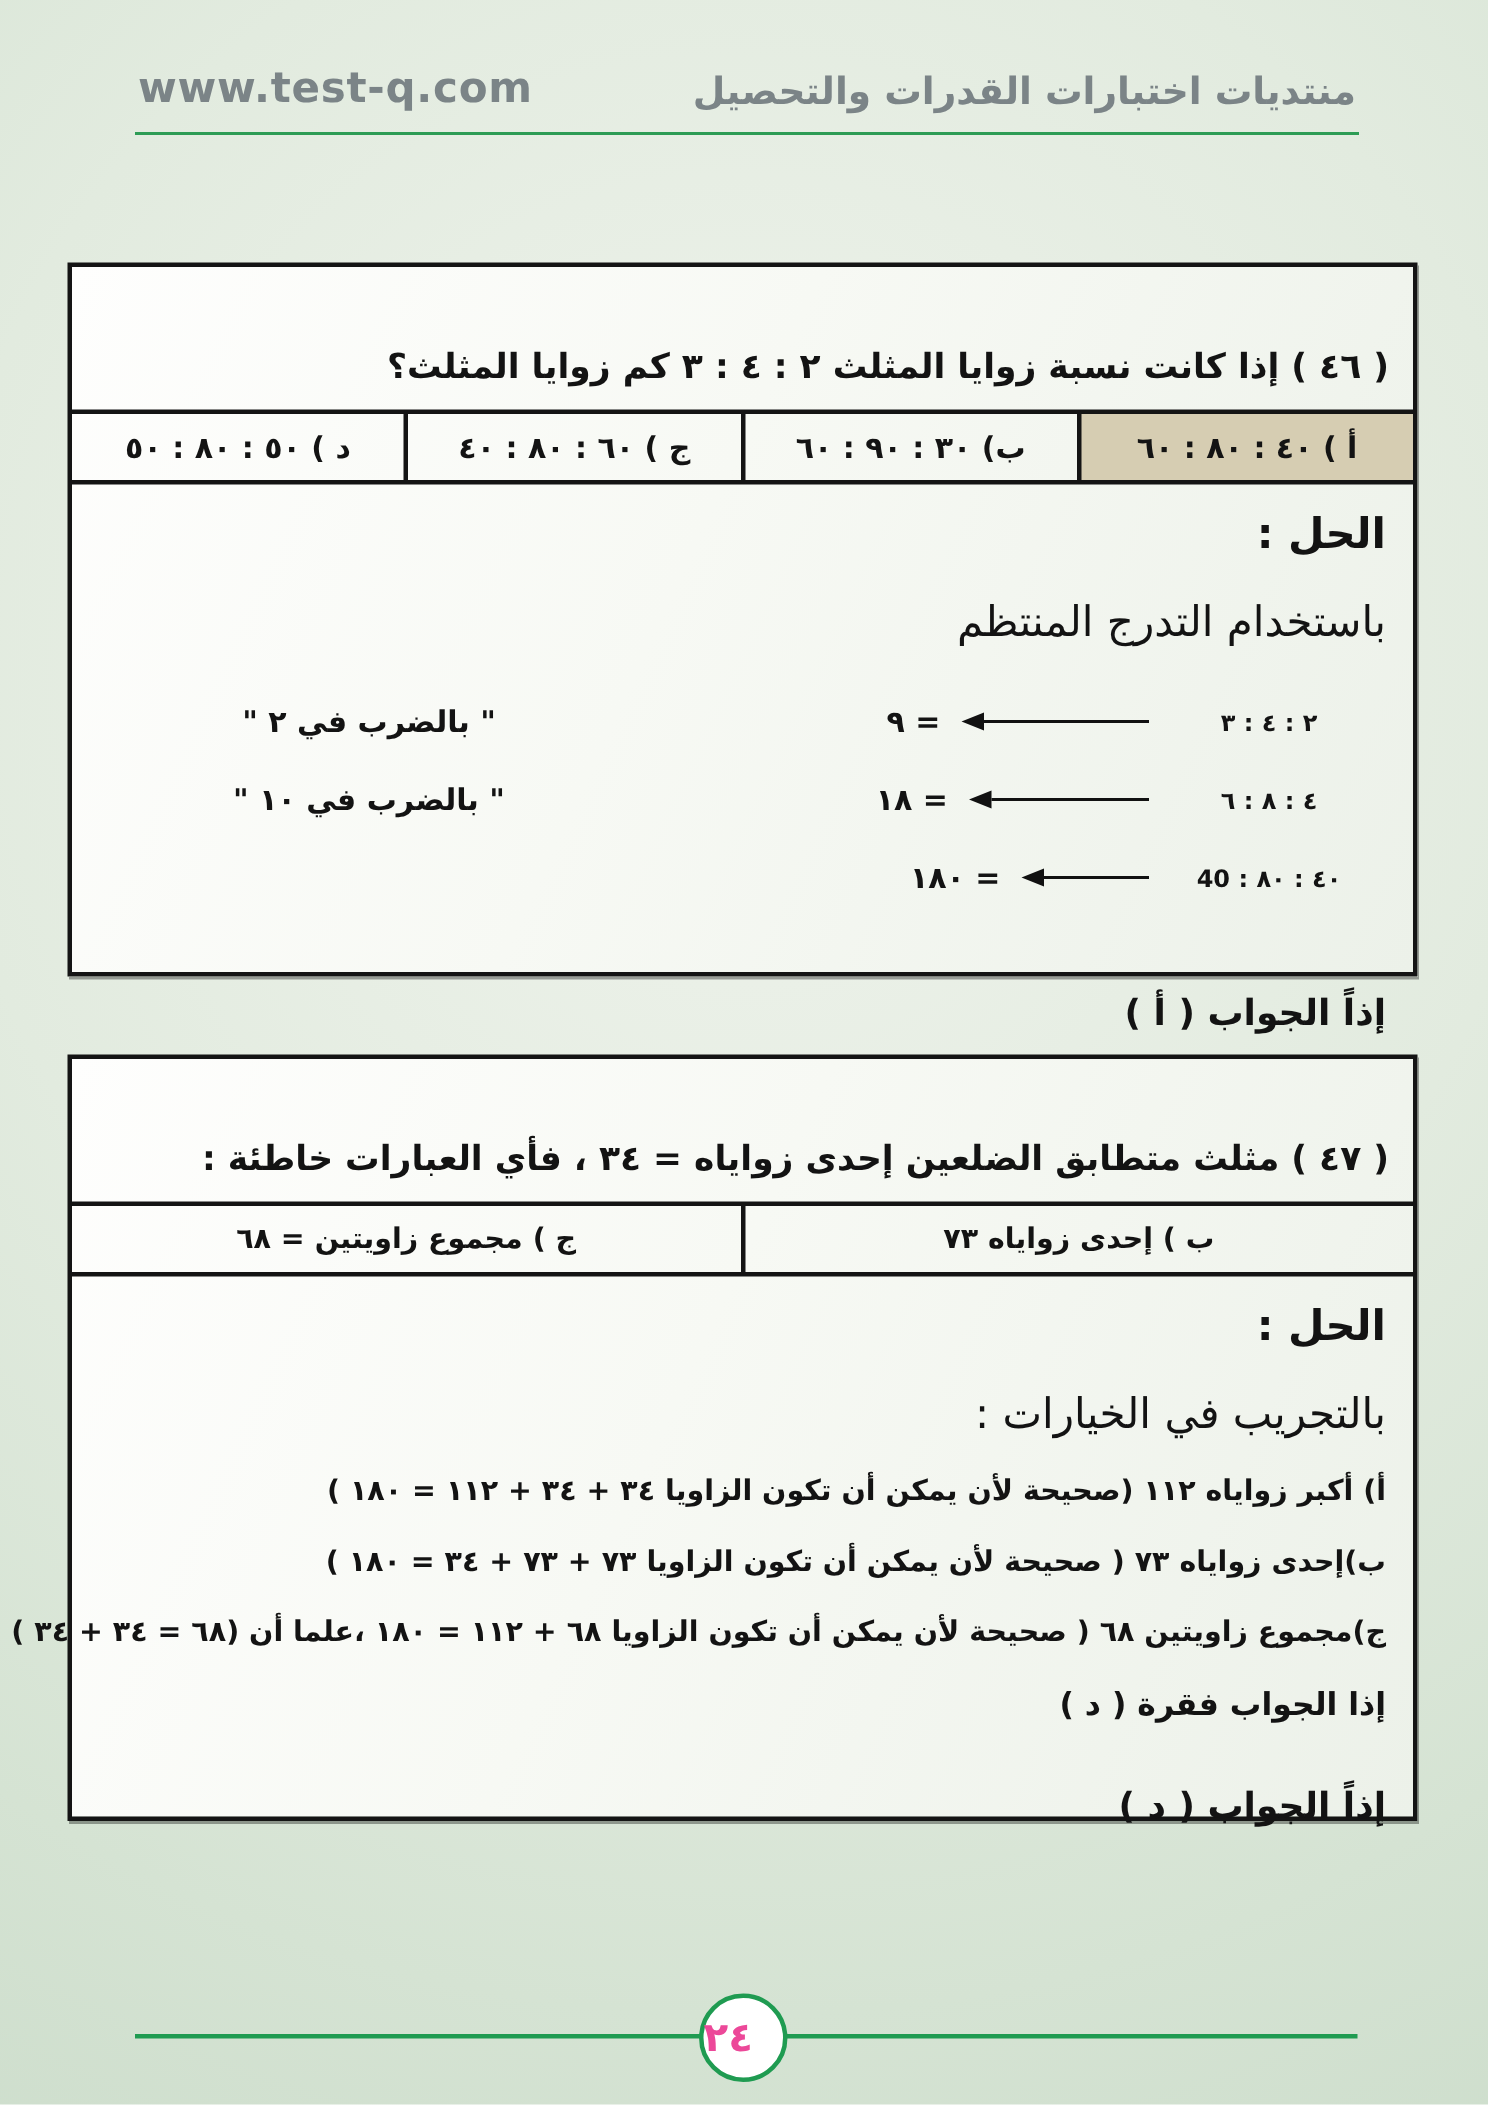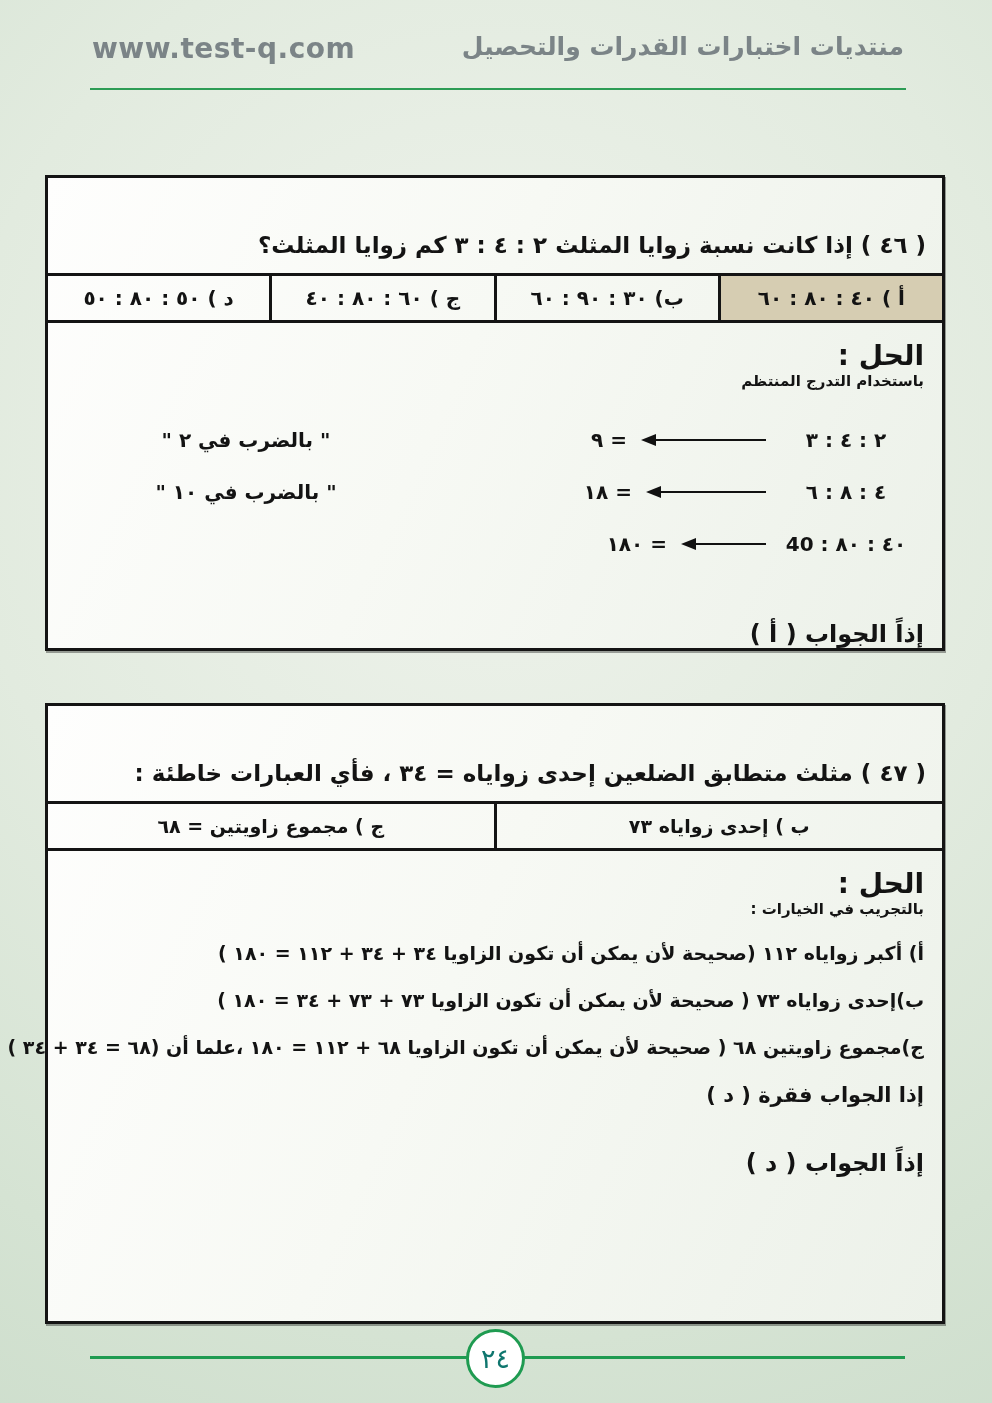--- a/index.html
+++ b/index.html
@@ -10,22 +10,22 @@
   }
   .page {
     position: relative;
     width: 992px; height: 1403px;
     background: radial-gradient(ellipse 120% 85% at 50% 32%, #eff3ec 0%, #e2ebdf 45%, #d5e3d3 75%, #cbdcca 100%);
     overflow: hidden;
   }
 
   
   .hdr {
-    position: absolute; top: 32px; left: 92px; right: 88px;
-    display: flex; justify-content: space-between; align-items: flex-start;
+    position: absolute; top: 42px; left: 92px; right: 88px;
+    display: flex; justify-content: space-between; align-items: flex-end;
     direction: ltr;
   }
   .site-url {
     color: #7b8487; font-size: 28px; font-weight: bold; letter-spacing: 0.5px;
   }
   .site-title {
     color: #7b8487; font-size: 25px; font-weight: bold; direction: rtl;
   }
   .hdr-rule {
     position: absolute; top: 88px; left: 90px; right: 86px; height: 2px;
@@ -35,21 +35,21 @@
   
   .qbox {
     position: absolute; left: 45px; width: 900px;
     border: 3px solid #141414;
     background: linear-gradient(115deg, #fefefd 0%, #f7f9f4 45%, #ecf1e9 100%);
     box-shadow: 1px 2px 0 rgba(0,0,0,0.35);
     direction: rtl;
     color: #131313;
   }
   .qbox-46 { top: 175px; height: 476px; }
-  .qbox-47 { top: 703px; height: 621px; }
+  .qbox-47 { top: 703px; height: 511px; }
 
   .q-header {
     height: 59px;
     display: flex; align-items: center;
     padding: 0 16px;
     border-bottom: 3px solid #141414;
     font-size: 23px; font-weight: bold;
     white-space: nowrap;
     margin-top: 39px;
   }
@@ -59,31 +59,31 @@
     flex: 1;
     display: flex; align-items: center; justify-content: center;
     font-size: 20px; font-weight: bold; white-space: nowrap;
   }
   .qbox-47 .option { font-size: 19px; }
   .options > .option:not(:last-child) { border-left: 3px solid #141414; }
   .option.highlight { background: #d6cdb2; text-align: center; }
 
   .solution { padding: 16px 18px 0; }
   .sol-heading { font-size: 28px; font-weight: bold; }
-  .sol-method  { font-size: 15px; font-weight: bold; }
+  .sol-method  { font-size: 28px; font-weight: normal; margin-top: 26px; }
 
   
   .steps { margin-top: 24px; }
   .step {
     display: flex; align-items: center;
     height: 52px; padding-right: 8px;
   }
   .step-ratio {
     width: 140px; text-align: center;
-    font-size: 20px; font-weight: bold; white-space: nowrap;
+    font-size: 16px; font-weight: bold; white-space: nowrap;
   }
   .arrow { display: flex; align-items: center; direction: ltr; margin: 0 10px; }
   .arrow .head {
     width: 0; height: 0;
     border-top: 6px solid transparent;
     border-bottom: 6px solid transparent;
     border-right: 15px solid #111;
   }
   .arrow .shaft { height: 2.5px; background: #111; }
   .arrow.w1 .shaft { width: 110px; }
@@ -112,22 +112,22 @@
 
   
   .ftr-line {
     position: absolute; top: 1356px; left: 90px; right: 87px; height: 3px;
     background: #1f9b51;
   }
   .page-badge {
     position: absolute; top: 1329px; left: 466px;
     width: 59px; height: 59px; border-radius: 50%;
     background: #ffffff; border: 3px solid #1f9b51;
-    display: flex; align-items: center; justify-content: center;
-    font-size: 27px; font-weight: normal; color: #0f766e;
+    display: flex; align-items: center; 
+    font-size: 27px; font-weight: bold; color: #ec4899;
   }
 </style>
 </head>
 <body>
 
 <div class="page">
 
   <div class="hdr">
     <div class="site-url">www.test-q.com</div>
     <div class="site-title">منتديات اختبارات القدرات والتحصيل</div>

